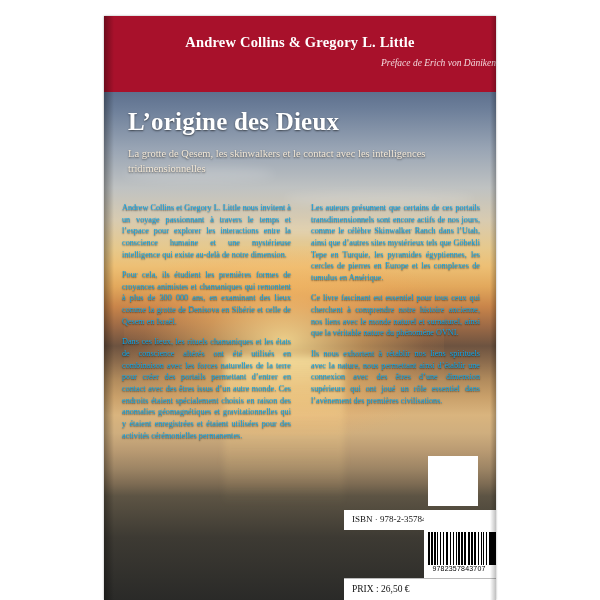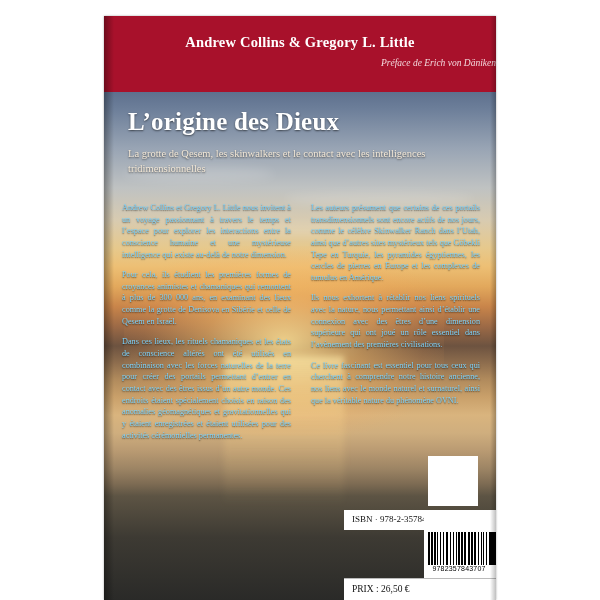--- a/index.html
+++ b/index.html
@@ -140,21 +140,21 @@
   }
 
   
   .columns {
     position: absolute;
     left: 18px;
     right: 16px;
     top: 186px;
     display: flex;
     gap: 20px;
-    color: #7dd3fc;
+    color: #0ea5e9;
     text-shadow: 0 1px 1.5px rgba(0,0,0,0.65);
   }
   .col {
     width: 170px;
     font-size: 8.2px;
     line-height: 1.42;
     text-align: justify;
   }
   .col p { margin: 0 0 9px 0; }
   .white-panel {
@@ -295,22 +295,22 @@
   </div>
 
   <div class="columns">
     <div class="col">
       <p>Andrew Collins et Gregory L. Little nous invitent à un voyage passionnant à travers le temps et l’espace pour explorer les interactions entre la conscience humaine et une mystérieuse intelligence qui existe au-delà de notre dimension.</p>
       <p>Pour cela, ils étudient les premières formes de croyances animistes et chamaniques qui remontent à plus de 300 000 ans, en examinant des lieux comme la grotte de Denisova en Sibérie et celle de Qesem en Israël.</p>
       <p>Dans ces lieux, les rituels chamaniques et les états de conscience altérés ont été utilisés en combinaison avec les forces naturelles de la terre pour créer des portails permettant d’entrer en contact avec des êtres issus d’un autre monde. Ces endroits étaient spécialement choisis en raison des anomalies géomagnétiques et gravitationnelles qui y étaient enregistrées et étaient utilisées pour des activités cérémonielles permanentes.</p>
     </div>
     <div class="col">
       <p>Les auteurs présument que certains de ces portails transdimensionnels sont encore actifs de nos jours, comme le célèbre Skinwalker Ranch dans l’Utah, ainsi que d’autres sites mystérieux tels que Göbekli Tepe en Turquie, les pyramides égyptiennes, les cercles de pierres en Europe et les complexes de tumulus en Amérique.</p>
+      <p>Ce livre fascinant est essentiel pour tous ceux qui cherchent à comprendre notre histoire ancienne, nos liens avec le monde naturel et surnaturel, ainsi que la véritable nature du phénomène OVNI.</p>
       <p>Ils nous exhortent à rétablir nos liens spirituels avec la nature, nous permettant ainsi d’établir une connexion avec des êtres d’une dimension supérieure qui ont joué un rôle essentiel dans l’avènement des premières civilisations.</p>
-      <p>Ce livre fascinant est essentiel pour tous ceux qui cherchent à comprendre notre histoire ancienne, nos liens avec le monde naturel et surnaturel, ainsi que la véritable nature du phénomène OVNI.</p>
     </div>
   </div>
 
   <div class="qr">
     <div class="qgrid" id="qgrid"><i></i><i></i><i></i><i></i><i></i><i></i><i></i><i class="off"></i><i class="off"></i><i></i><i class="off"></i><i class="off"></i><i></i><i class="off"></i><i></i><i></i><i></i><i></i><i></i><i></i><i></i><i></i><i class="off"></i><i class="off"></i><i class="off"></i><i class="off"></i><i class="off"></i><i></i><i class="off"></i><i></i><i class="off"></i><i class="off"></i><i class="off"></i><i></i><i class="off"></i><i></i><i class="off"></i><i class="off"></i><i class="off"></i><i class="off"></i><i class="off"></i><i></i><i></i><i class="off"></i><i></i><i></i><i></i><i class="off"></i><i></i><i class="off"></i><i class="off"></i><i class="off"></i><i></i><i></i><i></i><i class="off"></i><i></i><i class="off"></i><i></i><i></i><i></i><i class="off"></i><i></i><i></i><i class="off"></i><i></i><i></i><i></i><i class="off"></i><i></i><i class="off"></i><i></i><i class="off"></i><i class="off"></i><i class="off"></i><i class="off"></i><i class="off"></i><i></i><i class="off"></i><i></i><i></i><i></i><i class="off"></i><i></i><i></i><i class="off"></i><i></i><i></i><i></i><i class="off"></i><i></i><i class="off"></i><i class="off"></i><i class="off"></i><i class="off"></i><i class="off"></i><i class="off"></i><i class="off"></i><i></i><i class="off"></i><i></i><i></i><i></i><i class="off"></i><i></i><i></i><i class="off"></i><i class="off"></i><i class="off"></i><i class="off"></i><i class="off"></i><i></i><i></i><i class="off"></i><i class="off"></i><i></i><i class="off"></i><i class="off"></i><i></i><i></i><i class="off"></i><i class="off"></i><i class="off"></i><i class="off"></i><i class="off"></i><i></i><i></i><i></i><i></i><i></i><i></i><i></i><i></i><i></i><i class="off"></i><i class="off"></i><i class="off"></i><i></i><i class="off"></i><i class="off"></i><i></i><i></i><i></i><i></i><i></i><i></i><i></i><i class="off"></i><i class="off"></i><i class="off"></i><i class="off"></i><i class="off"></i><i></i><i></i><i></i><i class="off"></i><i class="off"></i><i class="off"></i><i class="off"></i><i class="off"></i><i></i><i></i><i class="off"></i><i class="off"></i><i class="off"></i><i class="off"></i><i class="off"></i><i></i><i class="off"></i><i></i><i class="off"></i><i></i><i class="off"></i><i class="off"></i><i class="off"></i><i class="off"></i><i class="off"></i><i class="off"></i><i></i><i class="off"></i><i></i><i class="off"></i><i></i><i class="off"></i><i></i><i class="off"></i><i></i><i class="off"></i><i class="off"></i><i></i><i class="off"></i><i class="off"></i><i class="off"></i><i class="off"></i><i class="off"></i><i class="off"></i><i class="off"></i><i class="off"></i><i class="off"></i><i class="off"></i><i></i><i></i><i></i><i></i><i></i><i class="off"></i><i class="off"></i><i class="off"></i><i class="off"></i><i class="off"></i><i class="off"></i><i class="off"></i><i></i><i class="off"></i><i class="off"></i><i></i><i class="off"></i><i class="off"></i><i></i><i class="off"></i><i class="off"></i><i></i><i class="off"></i><i class="off"></i><i></i><i class="off"></i><i class="off"></i><i></i><i class="off"></i><i class="off"></i><i></i><i class="off"></i><i class="off"></i><i></i><i class="off"></i><i class="off"></i><i class="off"></i><i></i><i class="off"></i><i class="off"></i><i></i><i></i><i class="off"></i><i class="off"></i><i></i><i class="off"></i><i class="off"></i><i class="off"></i><i></i><i class="off"></i><i class="off"></i><i class="off"></i><i></i><i></i><i></i><i class="off"></i><i class="off"></i><i class="off"></i><i class="off"></i><i class="off"></i><i></i><i></i><i class="off"></i><i class="off"></i><i class="off"></i><i class="off"></i><i class="off"></i><i></i><i></i><i></i><i class="off"></i><i class="off"></i><i class="off"></i><i class="off"></i><i class="off"></i><i class="off"></i><i class="off"></i><i class="off"></i><i></i><i class="off"></i><i></i><i class="off"></i><i></i><i class="off"></i><i></i><i class="off"></i><i></i><i class="off"></i><i class="off"></i><i class="off"></i><i class="off"></i><i class="off"></i><i class="off"></i><i></i><i></i><i></i><i></i><i></i><i></i><i></i><i></i><i></i><i></i><i></i><i></i><i class="off"></i><i class="off"></i><i class="off"></i><i class="off"></i><i class="off"></i><i class="off"></i><i class="off"></i><i class="off"></i><i class="off"></i><i class="off"></i><i></i><i class="off"></i><i class="off"></i><i class="off"></i><i class="off"></i><i class="off"></i><i></i><i class="off"></i><i class="off"></i><i></i><i class="off"></i><i class="off"></i><i></i><i class="off"></i><i class="off"></i><i></i><i class="off"></i><i class="off"></i><i></i><i class="off"></i><i class="off"></i><i></i><i class="off"></i><i></i><i></i><i></i><i class="off"></i><i></i><i class="off"></i><i></i><i class="off"></i><i class="off"></i><i class="off"></i><i></i><i class="off"></i><i class="off"></i><i class="off"></i><i></i><i class="off"></i><i class="off"></i><i></i><i></i><i></i><i class="off"></i><i></i><i></i><i></i><i class="off"></i><i></i><i class="off"></i><i class="off"></i><i class="off"></i><i></i><i></i><i></i><i class="off"></i><i class="off"></i><i class="off"></i><i class="off"></i><i class="off"></i><i></i><i></i><i class="off"></i><i></i><i class="off"></i><i></i><i></i><i></i><i class="off"></i><i></i><i class="off"></i><i></i><i class="off"></i><i class="off"></i><i class="off"></i><i class="off"></i><i class="off"></i><i class="off"></i><i></i><i class="off"></i><i></i><i class="off"></i><i></i><i class="off"></i><i></i><i class="off"></i><i class="off"></i><i class="off"></i><i class="off"></i><i class="off"></i><i></i><i class="off"></i><i class="off"></i><i class="off"></i><i class="off"></i><i class="off"></i><i class="off"></i><i class="off"></i><i class="off"></i><i class="off"></i><i></i><i></i><i></i><i></i><i></i><i></i><i></i><i></i><i></i><i></i><i></i><i></i><i></i><i class="off"></i><i class="off"></i><i></i><i class="off"></i><i class="off"></i><i></i><i class="off"></i><i class="off"></i><i></i><i class="off"></i><i class="off"></i><i></i><i class="off"></i></div>
   </div>
 
   <div class="isbn-strip">
     <span id="isbn-text">ISBN  ·  978-2-35784-370-7</span>
   </div>

